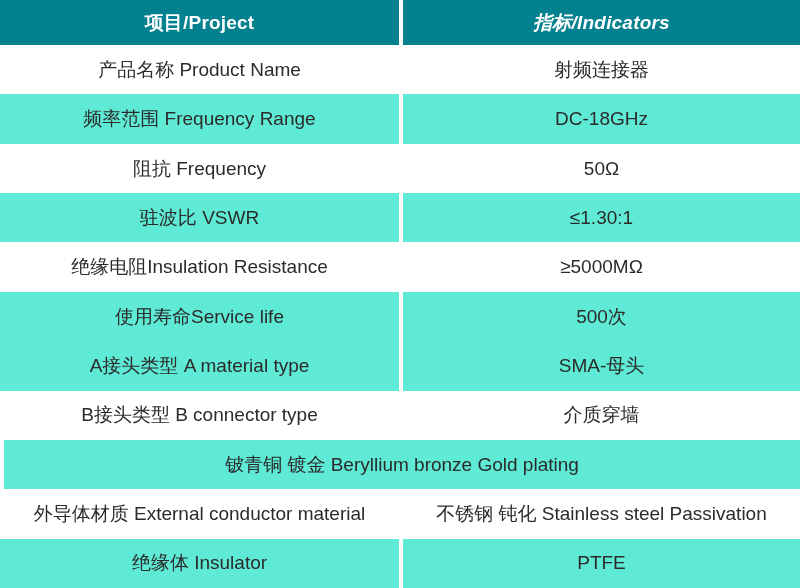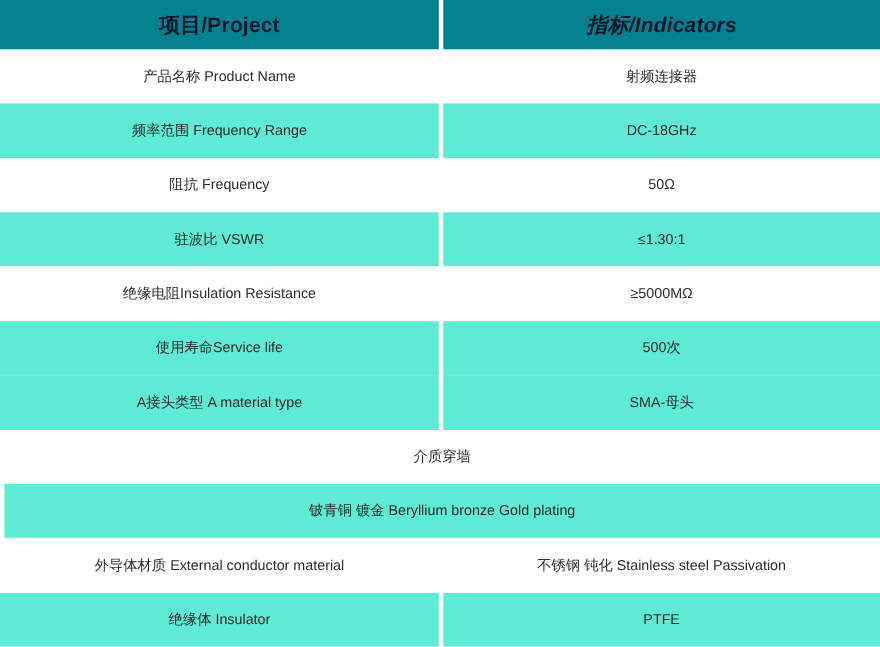--- a/index.html
+++ b/index.html
@@ -28,21 +28,21 @@
     flex: 0 0 45px;
     display: flex;
     flex-direction: row;
     background: #ffffff;
   }
   .spec-head .hcell {
     display: flex;
     align-items: center;
     justify-content: center;
     background: #03818F;
-    color: #0f172a;
+    color: #ffffff;
     font-size: 19px;
     font-weight: bold;
     letter-spacing: 0.2px;
     box-sizing: border-box;
     height: 45px;
   }
   .spec-head .hcell.col-project {
     width: 399px;
     flex: 0 0 399px;
   }
@@ -68,21 +68,21 @@
     flex: 1 1 0;
     display: flex;
     flex-direction: row;
     min-height: 0;
   }
   .spec-row .cell {
     display: flex;
     align-items: center;
     justify-content: center;
     box-sizing: border-box;
-    font-size: 13px;
+    font-size: 19px;
     color: #2b2b2b;
     text-align: center;
     padding: 0 12px;
     line-height: 1.25;
     white-space: nowrap;
   }
   .spec-row .cell.col-project {
     width: 399px;
     flex: 0 0 399px;
   }
@@ -149,20 +149,21 @@
     </div>
 
 
     <div class="spec-row even">
       <div class="cell col-project">A接头类型 A material type</div>
       <div class="divider"></div>
       <div class="cell col-indicators">SMA-母头</div>
     </div>
 
     <div class="spec-row odd">
+      <div class="cell col-project">B接头类型 B connector type</div>
       <div class="divider"></div>
       <div class="cell col-indicators">介质穿墙</div>
     </div>
 
     <div class="spec-row even">
       <div class="divider"></div>
       <div class="cell col-indicators">铍青铜 镀金 Beryllium bronze Gold plating</div>
     </div>
 
     <div class="spec-row odd">

